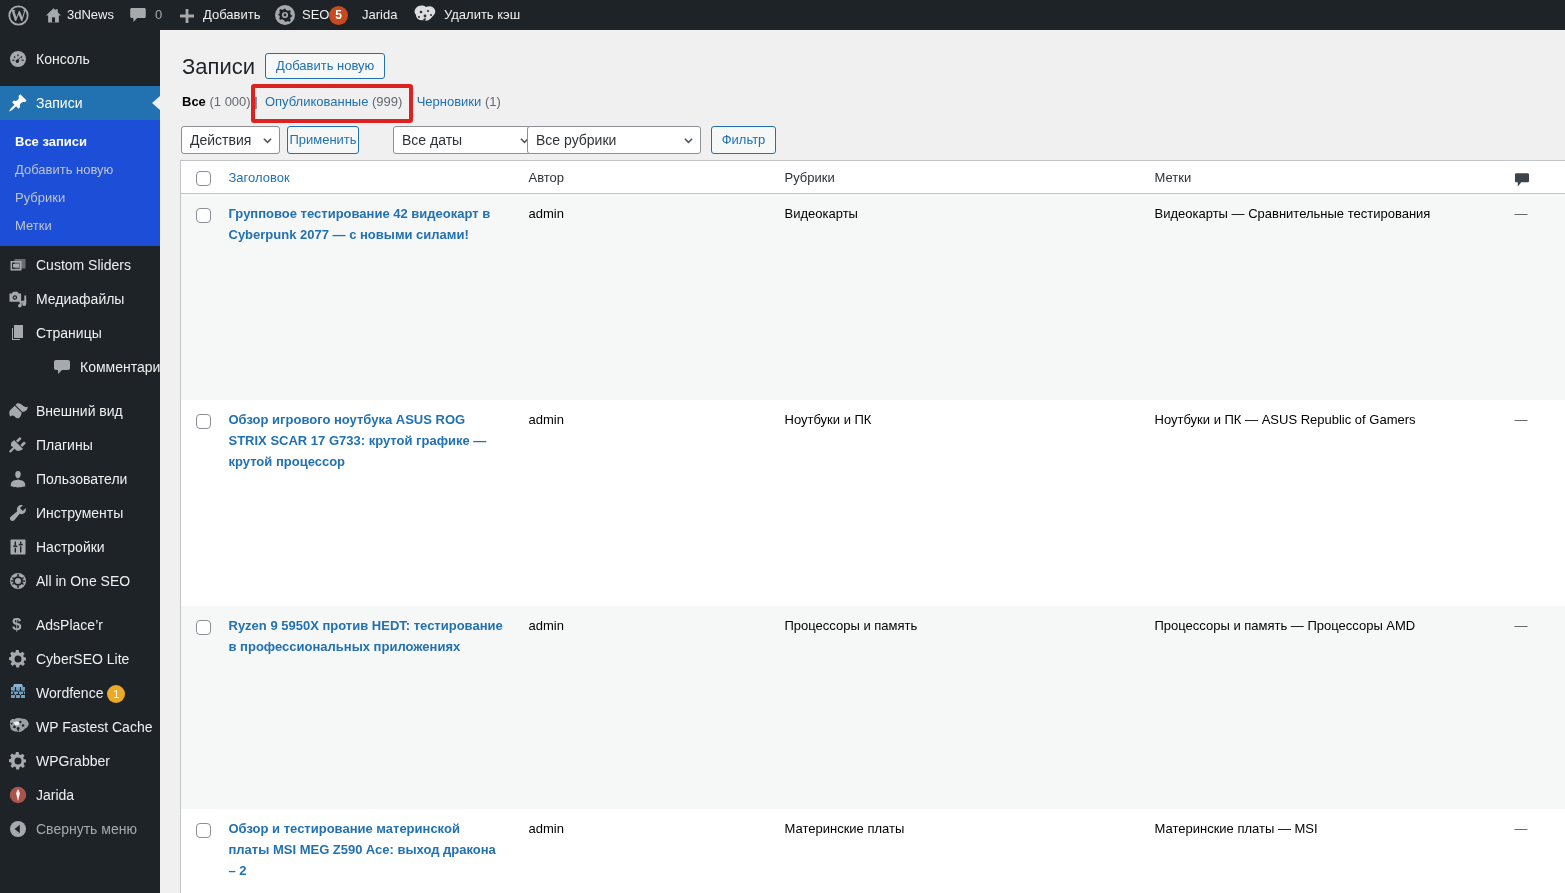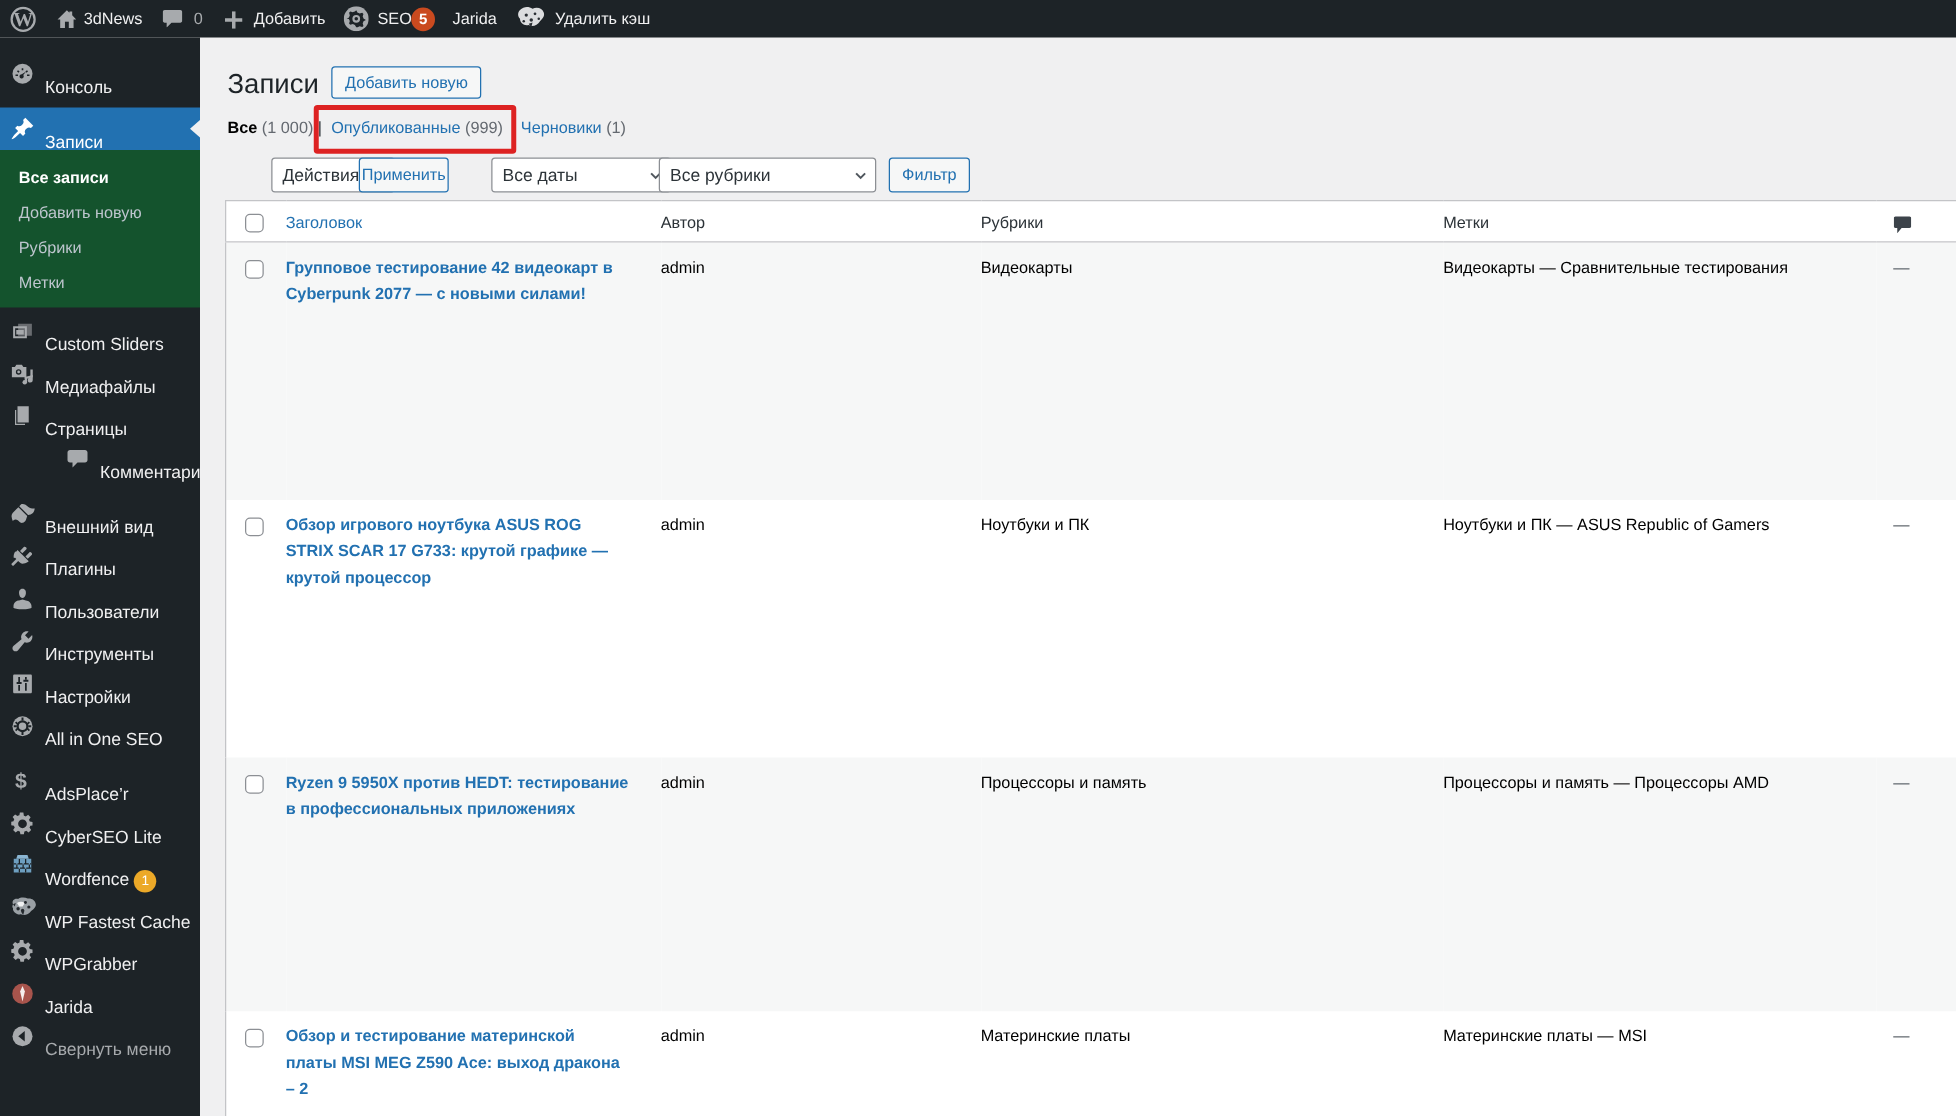--- a/index.html
+++ b/index.html
@@ -13,24 +13,24 @@
 #adminbar .item { position:absolute; top:0; height:30px; line-height:30px; font-size:13px; color:#f0f0f1; white-space:nowrap; }
 #adminbar .muted { color:#a7aaad; }
 #adminbar svg { vertical-align:middle; }
 #adminbar .ico { position:absolute; line-height:0; }
 #adminbar .ico svg { display:block; }
 
 
 #sidebar { position:absolute; top:30px; left:0; width:160px; height:863px; background:#1d2327; z-index:30; }
 .mi { position:absolute; left:0; width:160px; height:34px; color:#f0f0f1; font-size:14px; line-height:34px; }
 .mi svg { position:absolute; left:8px; top:7px; }
-.mi .lbl { position:absolute; left:36px; top:10px; }
+.mi .lbl { position:absolute; left:36px; top:0; }
 .mi.active { background:#2271b1; color:#fff; }
 .arrow { position:absolute; right:0; top:10px; width:0; height:0; border-top:7px solid transparent; border-bottom:7px solid transparent; border-right:8px solid #f0f0f1; }
-#submenu { position:absolute; left:0; top:90px; width:160px; height:126px; background:#14532d; }
+#submenu { position:absolute; left:0; top:90px; width:160px; height:126px; background:#1d4ed8; }
 #submenu a { position:absolute; left:15px; height:28px; line-height:28px; font-size:13px; color:#bdc5cd; display:block; width:120px; }
 #submenu a.cur { color:#fff; font-weight:bold; }
 .badge { display:inline-block; min-width:18px; height:18px; border-radius:9px; background:#d63638; color:#fff; text-align:center; line-height:18px; font-size:11px; }
 
 
 #content { position:absolute; left:160px; top:30px; width:1405px; height:863px; background:#f0f0f1; }
 h1 { position:absolute; left:22px; top:22px; font-size:22px; font-weight:400; color:#1d2327; line-height:29px; }
 .addnew { position:absolute; left:105px; top:23px; height:26px; line-height:24px; padding:0 10px; border:1px solid #2271b1; border-radius:3px; background:#f6f7f7; color:#2271b1; font-size:13px; }
 .subsub { position:absolute; left:22px; top:64px; font-size:13px; color:#646970; white-space:nowrap; }
 .subsub b { color:#000; font-weight:bold; }
@@ -274,21 +274,21 @@
       <span class="lbl">Свернуть меню</span>
     </div>
 </div>
 
 <div id="content">
   <h1>Записи</h1>
   <a class="addnew">Добавить новую</a>
   <div class="subsub"><b>Все</b> (1 000) <span style="color:#2c3338">|</span>&nbsp; <a>Опубликованные</a> <span>(999)</span> &nbsp;<span style="color:#2c3338">|</span> <a>Черновики</a> <span>(1)</span></div>
   <div class="redbox"></div>
 
-  <div class="tn-sel" style="left:21px;width:99px;margin-left:36px;">Действия<svg class="chev" viewBox="0 0 10 10">
+  <div class="tn-sel" style="left:21px;width:99px;">Действия<svg class="chev" viewBox="0 0 10 10">
         <path fill="none" stroke="#50575e" stroke-width="1.8" d="M1 3l4 4 4-4"></path>
       </svg></div>
   <div class="tn-btn" style="left:127px;width:72px;">Применить</div>
   <div class="tn-sel" style="left:233px;width:144px;">Все даты<svg class="chev" viewBox="0 0 10 10">
         <path fill="none" stroke="#50575e" stroke-width="1.8" d="M1 3l4 4 4-4"></path>
       </svg></div>
   <div class="tn-sel" style="left:367px;width:174px;">Все рубрики<svg class="chev" viewBox="0 0 10 10">
         <path fill="none" stroke="#50575e" stroke-width="1.8" d="M1 3l4 4 4-4"></path>
       </svg></div>
   <div class="tn-btn" style="left:551px;width:65px;">Фильтр</div>

